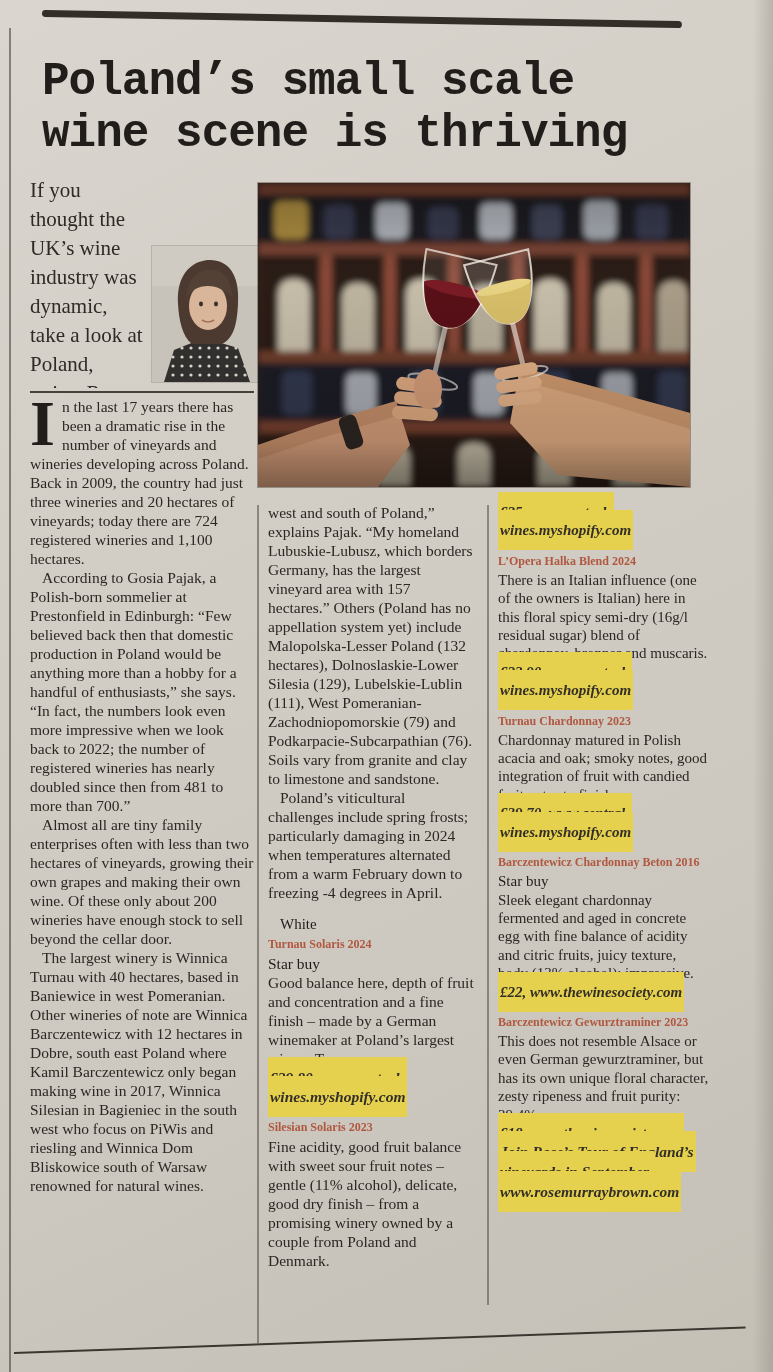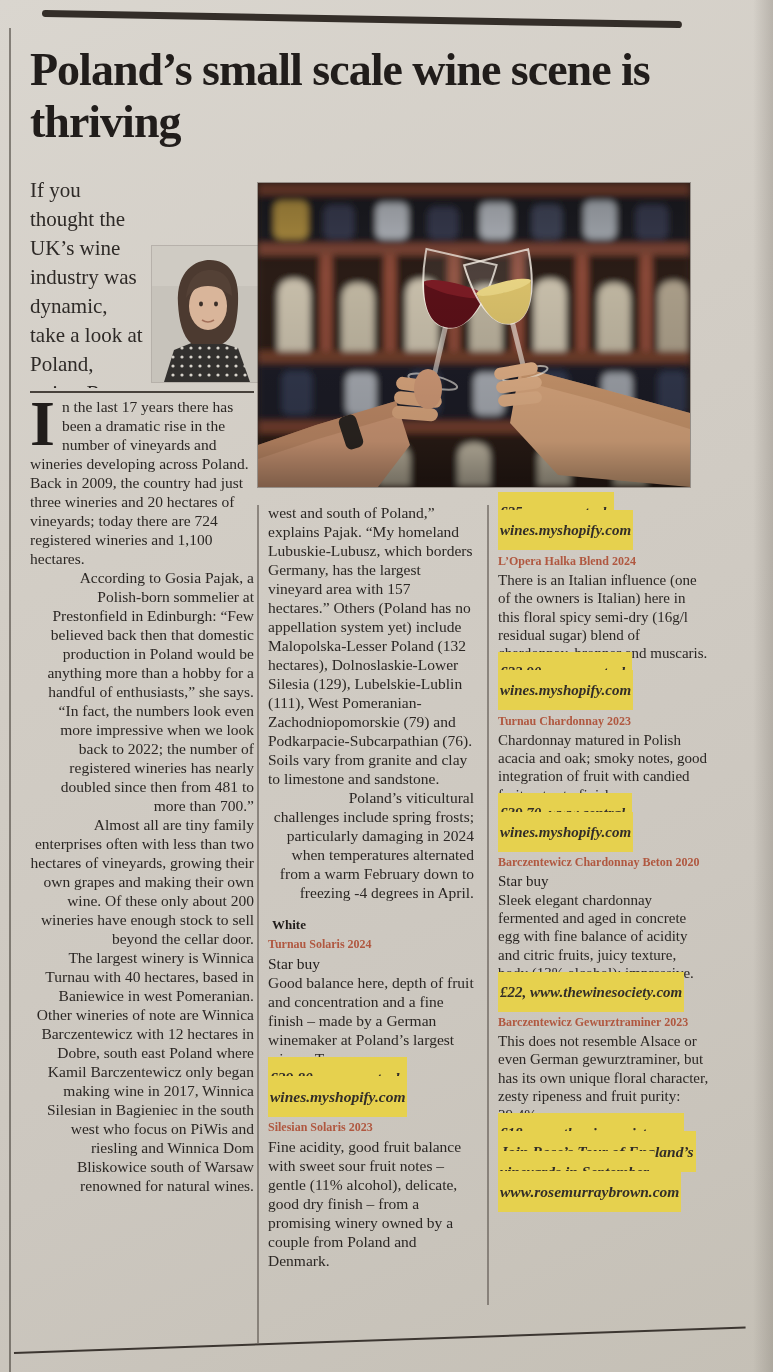--- a/index.html
+++ b/index.html
@@ -6,43 +6,43 @@
   .canvas{
     position:relative;width:773px;height:1372px;overflow:hidden;
     background:linear-gradient(155deg,#dad6cf 0%,#d2cdc5 35%,#ccc7bf 70%,#c5c0b6 100%);
     font-family:"Liberation Serif",serif;color:#2b2724;
   }
   .page-edge-left{position:absolute;left:9px;top:28px;bottom:0;width:2px;background:rgba(62,56,50,.55);}
   .page-edge-right{position:absolute;right:0;top:0;bottom:0;width:20px;
     background:linear-gradient(to right,rgba(0,0,0,0),rgba(110,104,96,.28));}
   .top-rule{position:absolute;left:42px;top:10px;width:640px;height:7px;background:#342e29;
     border-radius:4px;transform:rotate(1deg);transform-origin:left center;}
-  .headline{position:absolute;left:30px;top:44px;width:625px;margin:0;
-    font-family:Liberation Serif, serif;font-weight:700;font-size:46px;line-height:1.14;
+  .headline{position:absolute;left:30px;top:44px;width:625px;margin:12px;
+    font-family:Liberation Mono, monospace;font-weight:700;font-size:46px;line-height:1.14;
     letter-spacing:-1px;color:#211d1b;}
   .standfirst{position:absolute;left:30px;top:176px;width:232px;height:212px;overflow:hidden;}
   .standfirst p{margin:0;font-size:21px;line-height:29px;color:#2e2a27;}
   .headshot{float:right;width:110px;height:136px;margin:70px 0 0 6px;background:#c9c5bd;
     box-shadow:0 0 0 1px rgba(90,84,78,.25);}
   .headshot svg{display:block;width:100%;height:100%;}
   .sf-rule{position:absolute;left:30px;top:391px;width:224px;height:2px;background:#47413b;}
   .main-photo{position:absolute;left:258px;top:183px;width:432px;height:304px;margin:0;
     box-shadow:0 0 0 1px rgba(60,50,45,.4);}
   .main-photo svg{display:block;width:100%;height:100%;}
   .col{position:absolute;text-align:left;}
   .col p{margin:0;}
   .col1{left:30px;top:397px;width:224px;font-size:15.5px;line-height:19px;}
   .col2{left:268px;top:503px;width:206px;font-size:15.5px;line-height:19px;}
   .col3{left:498px;top:503px;width:212px;font-size:15px;line-height:18.4px;}
-  .indent{text-indent:12px;text-align:right;}
+  .indent{text-indent:12px;}
   .dropcap{float:left;font-size:64px;line-height:50px;font-weight:700;padding:2px 7px 0 0;color:#211d1b;}
   .divider{position:absolute;width:1.5px;background:rgba(72,64,57,.5);}
   .d1{left:257px;top:505px;height:838px;}
   .d2{left:487px;top:505px;height:800px;}
-  .section-heading{margin:13px 0 1px 4px;font-size:13px;font-weight:700;color:#211d1b;}
+  .section-heading{margin:13px 0 1px 12px;font-size:15px;font-weight:400;color:#211d1b;}
   .wine{margin-top:12px;}
   .wine.tight{margin-top:1px;}
   .wine-name{margin:0;font-size:12px;line-height:19px;font-weight:700;color:#b05840;}
   .star-buy{font-weight:400;color:#211d1b;}
   .wine-desc{margin:0;}
   .wine-price{margin:0;}
   .hl{background:#e6d14e;font-style:italic;font-weight:700;color:#332e28;
     padding:12px 2px;box-decoration-break:clone;-webkit-box-decoration-break:clone;}
   .footer-note{margin-top:20px;font-size:15.5px;line-height:20px;}
   .bottom-rule{position:absolute;left:14px;top:1352px;width:732px;height:2px;background:#3c3631;
@@ -231,21 +231,21 @@
       <p class="wine-price"><span class="hl">£23.90, www.central-wines.myshopify.com</span></p>
     </div>
 
     <div class="wine">
       <h4 class="wine-name">Turnau Chardonnay 2023</h4>
       <p class="wine-desc">Chardonnay matured in Polish acacia and oak; smoky notes, good integration of fruit with candied fruit notes to finish.</p>
       <p class="wine-price"><span class="hl">£39.70, www.central-wines.myshopify.com</span></p>
     </div>
 
     <div class="wine">
-      <h4 class="wine-name">Barczentewicz Chardonnay Beton 2020</h4>
+      <h4 class="wine-name">Barczentewicz Chardonnay Beton 2016</h4>
       <div class="star-buy">Star buy</div>
       <p class="wine-desc">Sleek elegant chardonnay fermented and aged in concrete egg with fine balance of acidity and citric fruits, juicy texture, body (13% alcohol); impressive.</p>
       <p class="wine-price"><span class="hl">£22, www.thewinesociety.com</span></p>
     </div>
 
     <div class="wine">
       <h4 class="wine-name">Barczentewicz Gewurztraminer 2023</h4>
       <p class="wine-desc">This does not resemble Alsace or even German gewurztraminer, but has its own unique floral character, zesty ripeness and fruit purity: 39.4%</p>
       <p class="wine-price"><span class="hl">£18, www.thewinesociety.com</span></p>
     </div>

